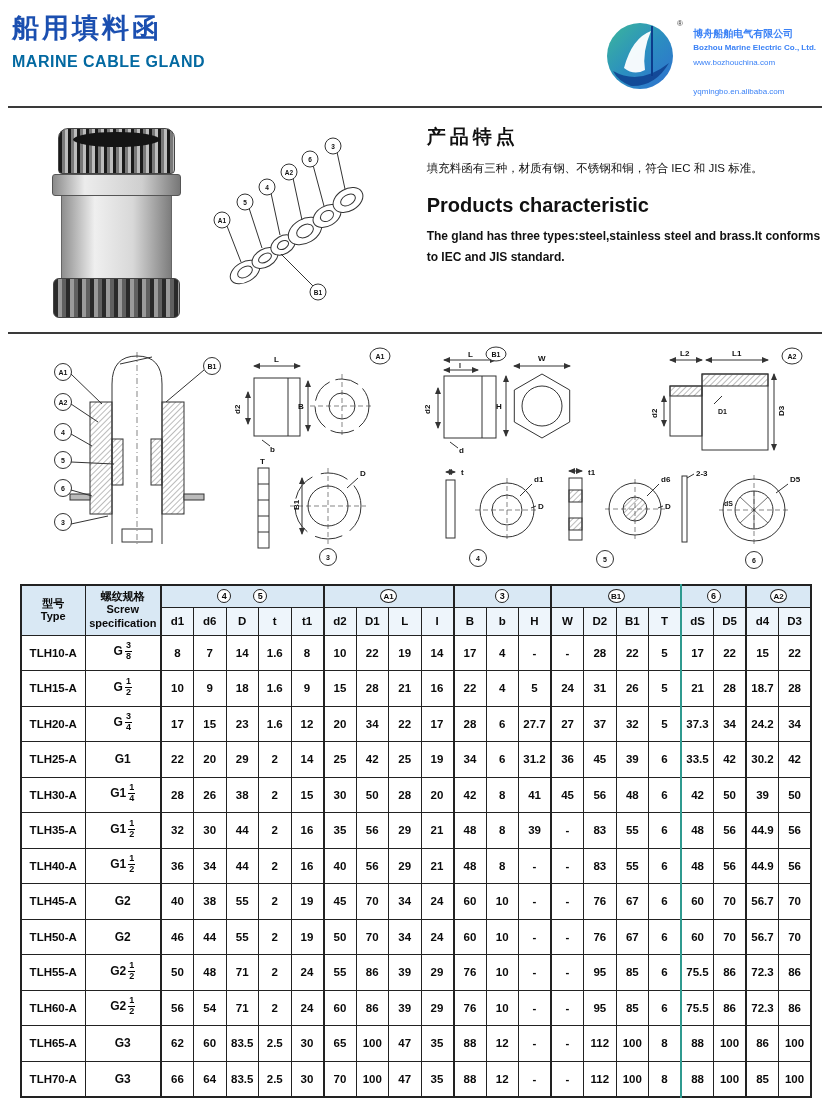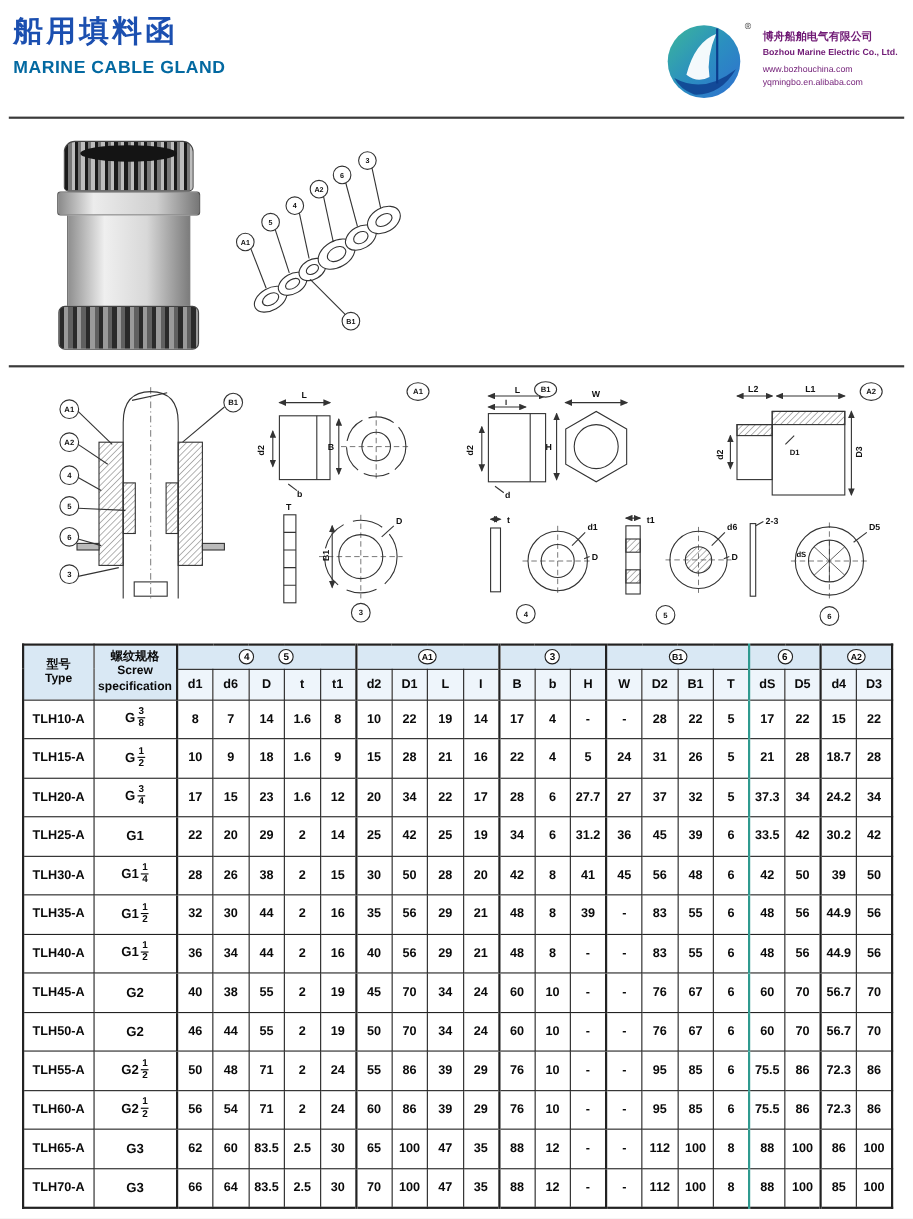--- a/index.html
+++ b/index.html
@@ -8,24 +8,24 @@
     width:830px; height:1108px; margin:0 auto; background:#fff;
     font-family:"Liberation Sans", sans-serif; color:#111;
     position:relative; overflow:hidden;
   }
   
   .hdr { display:flex; justify-content:space-between; padding:10px 14px 0 12px; height:102px; }
   .title-block { }
   .title-cn { font-size:27px; font-weight:bold; color:#1b4fb0; letter-spacing:3px; }
   .title-en { font-size:16px; font-weight:bold; color:#0369a1; margin-top:7px; letter-spacing:.5px; }
   .brand { display:flex; gap:7px; margin-top:4px; }
-  .brand-text { margin-top:13px; color:#701a75; line-height:1.45; }
+  .brand-text { margin-top:13px; color:#3b82f6; line-height:1.45; }
   .bt1 { font-size:10px; font-weight:bold; }
   .bt2 { font-size:8px; font-weight:bold;text-align:right; }
-  .bt3,.bt4 { font-size:8px; }
+  .bt3,.bt4 { font-size:8px;margin-top:17px; }
   .rule { border:none; border-top:2px solid #3a3a3a; margin:4px 8px 0 8px; }
   
   .product { display:flex; padding:14px 8px 6px 58px; height:220px; }
   .photo { width:118px; height:192px; margin-top:6px; }
   .ph-top { height:46px; background:repeating-linear-gradient(90deg,#1a1a1a 0 3px,#787878 3px 6px,#bdbdbd 6px 9px);
             border:1px solid #444; border-radius:10px 10px 4px 4px; position:relative; }
   .ph-top::before { content:""; position:absolute; left:14px; right:14px; top:3px; height:15px;
             background:#141414; border-radius:50%; }
   .ph-neck { height:22px; margin:0 -6px; background:linear-gradient(90deg,#8a8a8a,#ececec 25%,#cfcfcf 70%,#777);
             border:1px solid #555; border-radius:3px; }
@@ -159,20 +159,26 @@
           <text x="40" y="70.5">5</text>
           <text x="62" y="55.5">4</text>
           <text x="84" y="40.5">A2</text>
           <text x="105" y="27.5">6</text>
           <text x="128" y="14.5">3</text>
           <text x="113" y="160.5">B1</text>
         </g>
       </svg>
     </div>
 
+    <div class="features">
+      <div class="f-h-cn">产品特点</div>
+      <div class="f-d-cn">填充料函有三种，材质有钢、不锈钢和铜，符合 IEC 和 JIS 标准。</div>
+      <div class="f-h-en">Products characteristic</div>
+      <div class="f-d-en">The gland has three types:steel,stainless steel and brass.It conforms to IEC and JIS standard.</div>
+    </div>
   </div>
 
   <hr class="rule">
 
   <div class="drawings">
     <svg width="806" height="232" viewBox="0 0 806 232">
       <defs>
         <pattern id="h" width="4" height="4" patternTransform="rotate(45)" patternUnits="userSpaceOnUse">
           <line x1="0" y1="0" x2="0" y2="4" stroke="#777" stroke-width="1"></line>
         </pattern>

